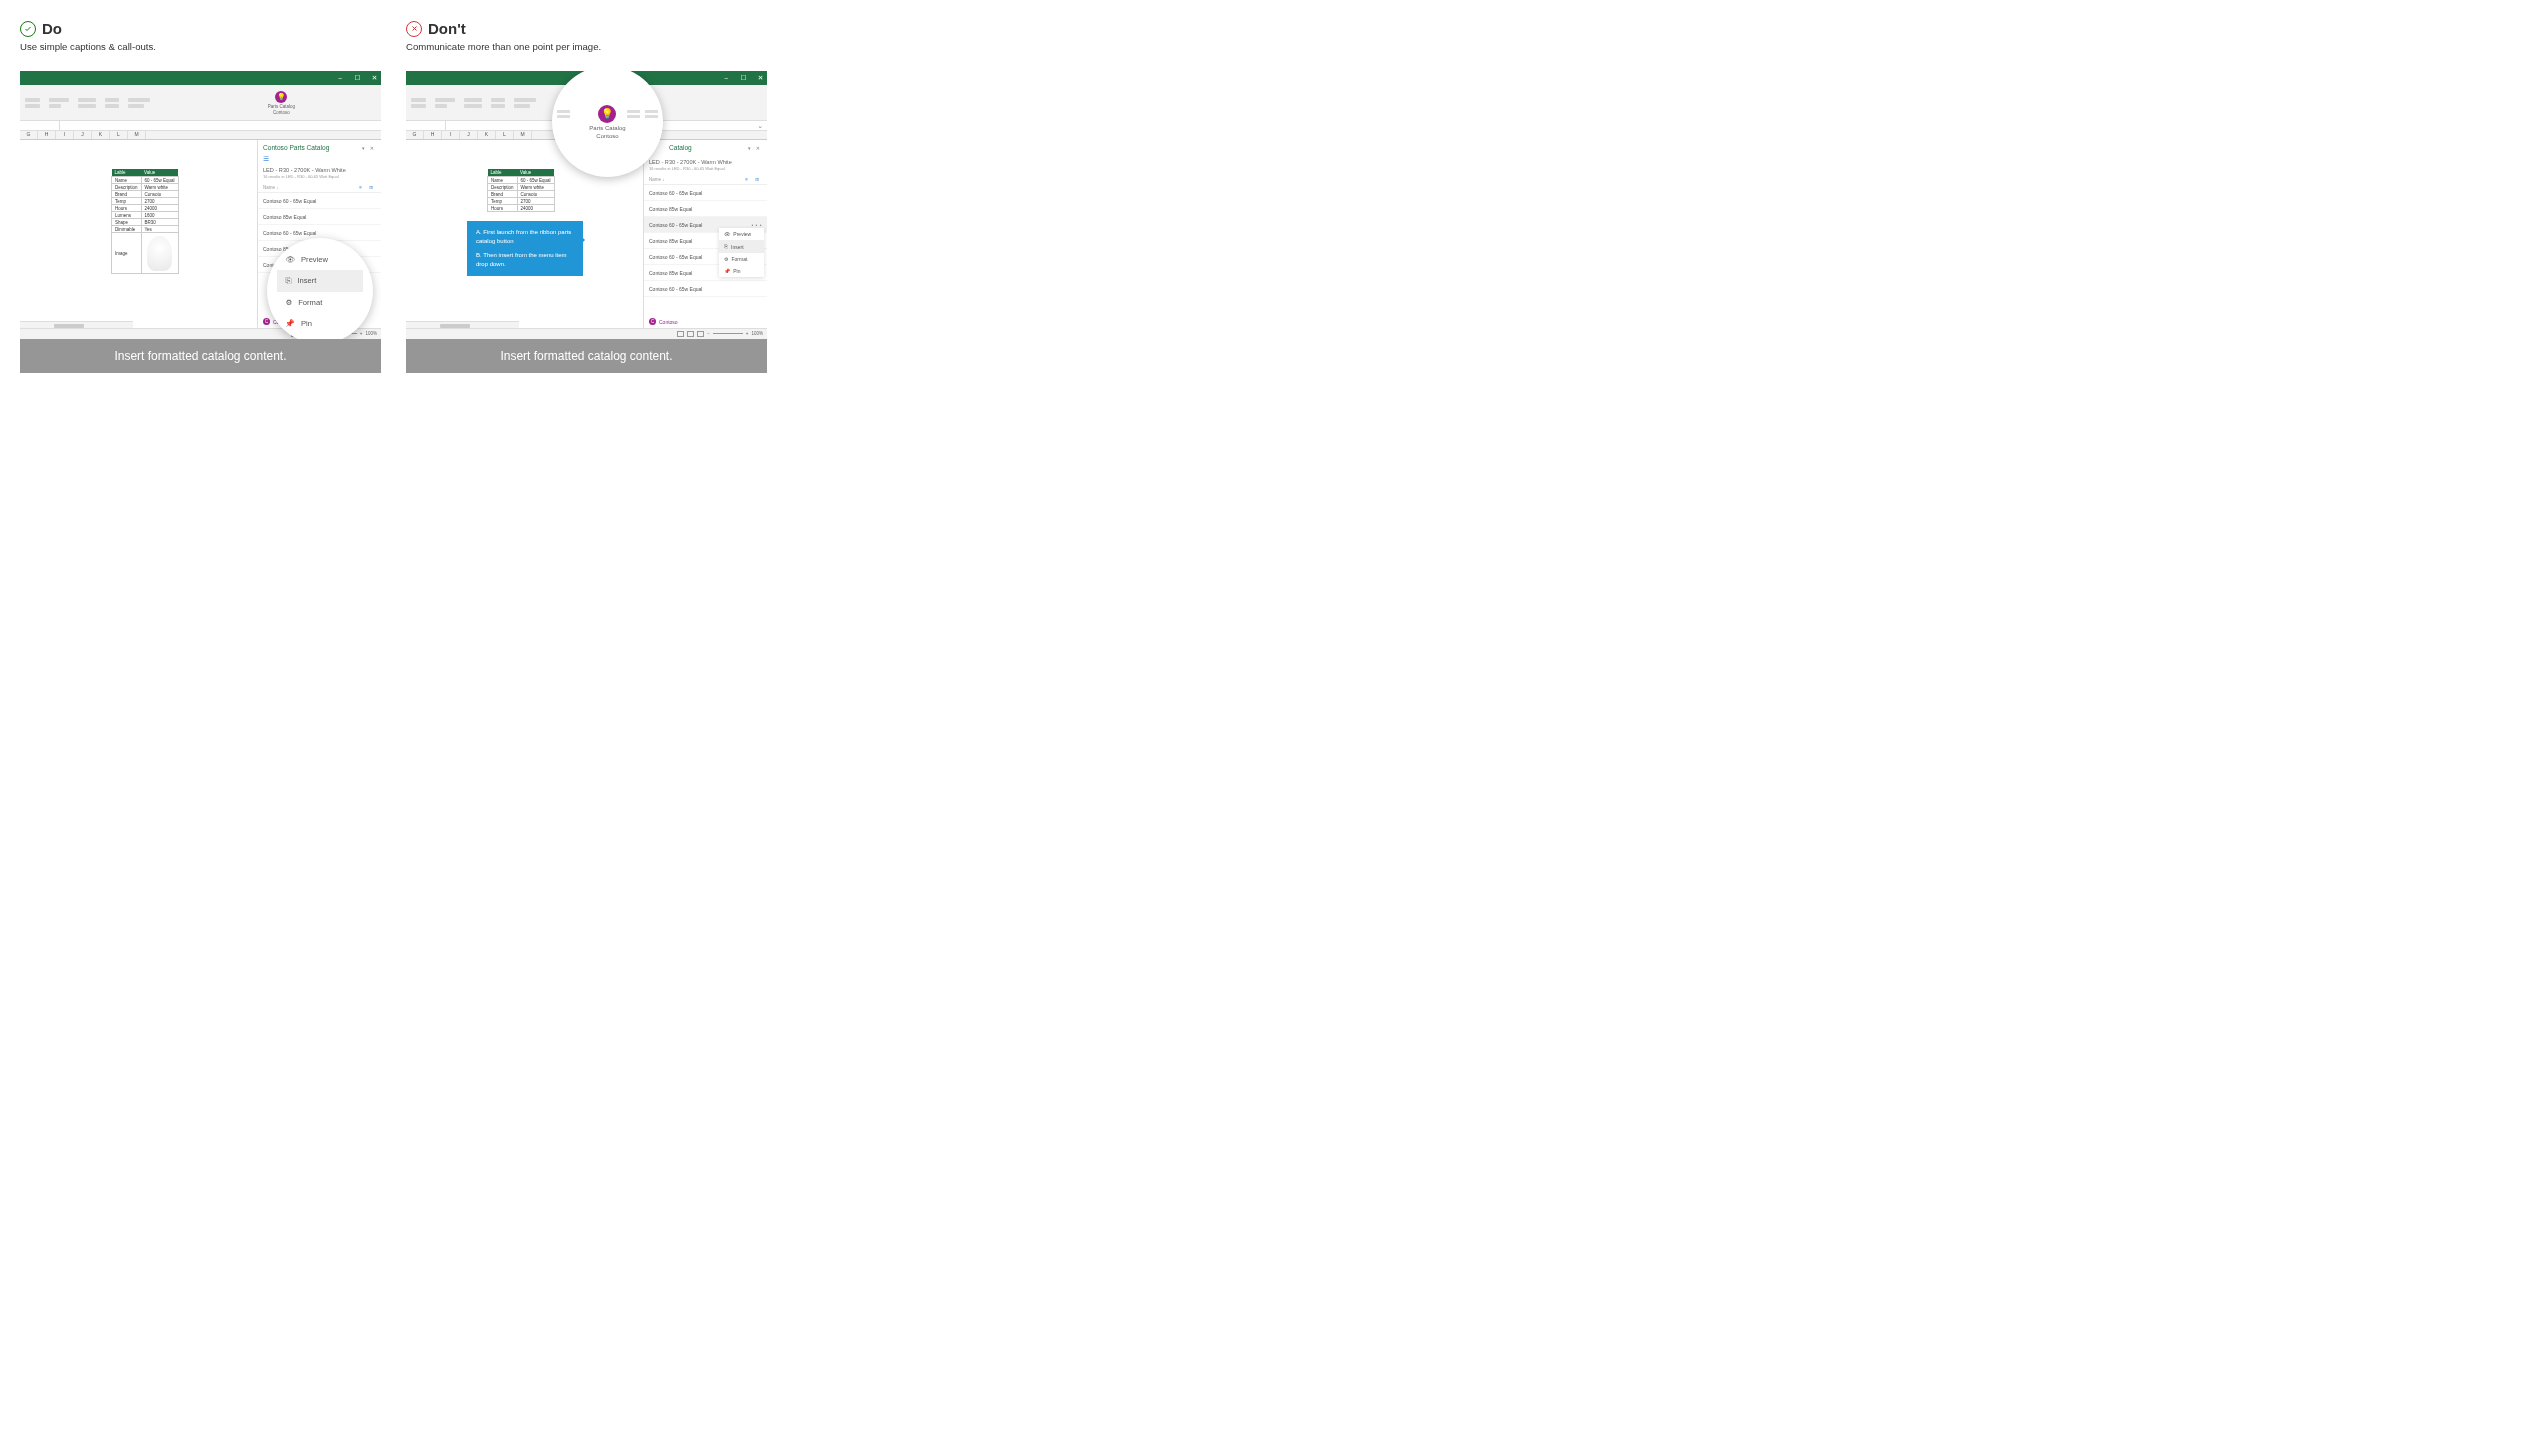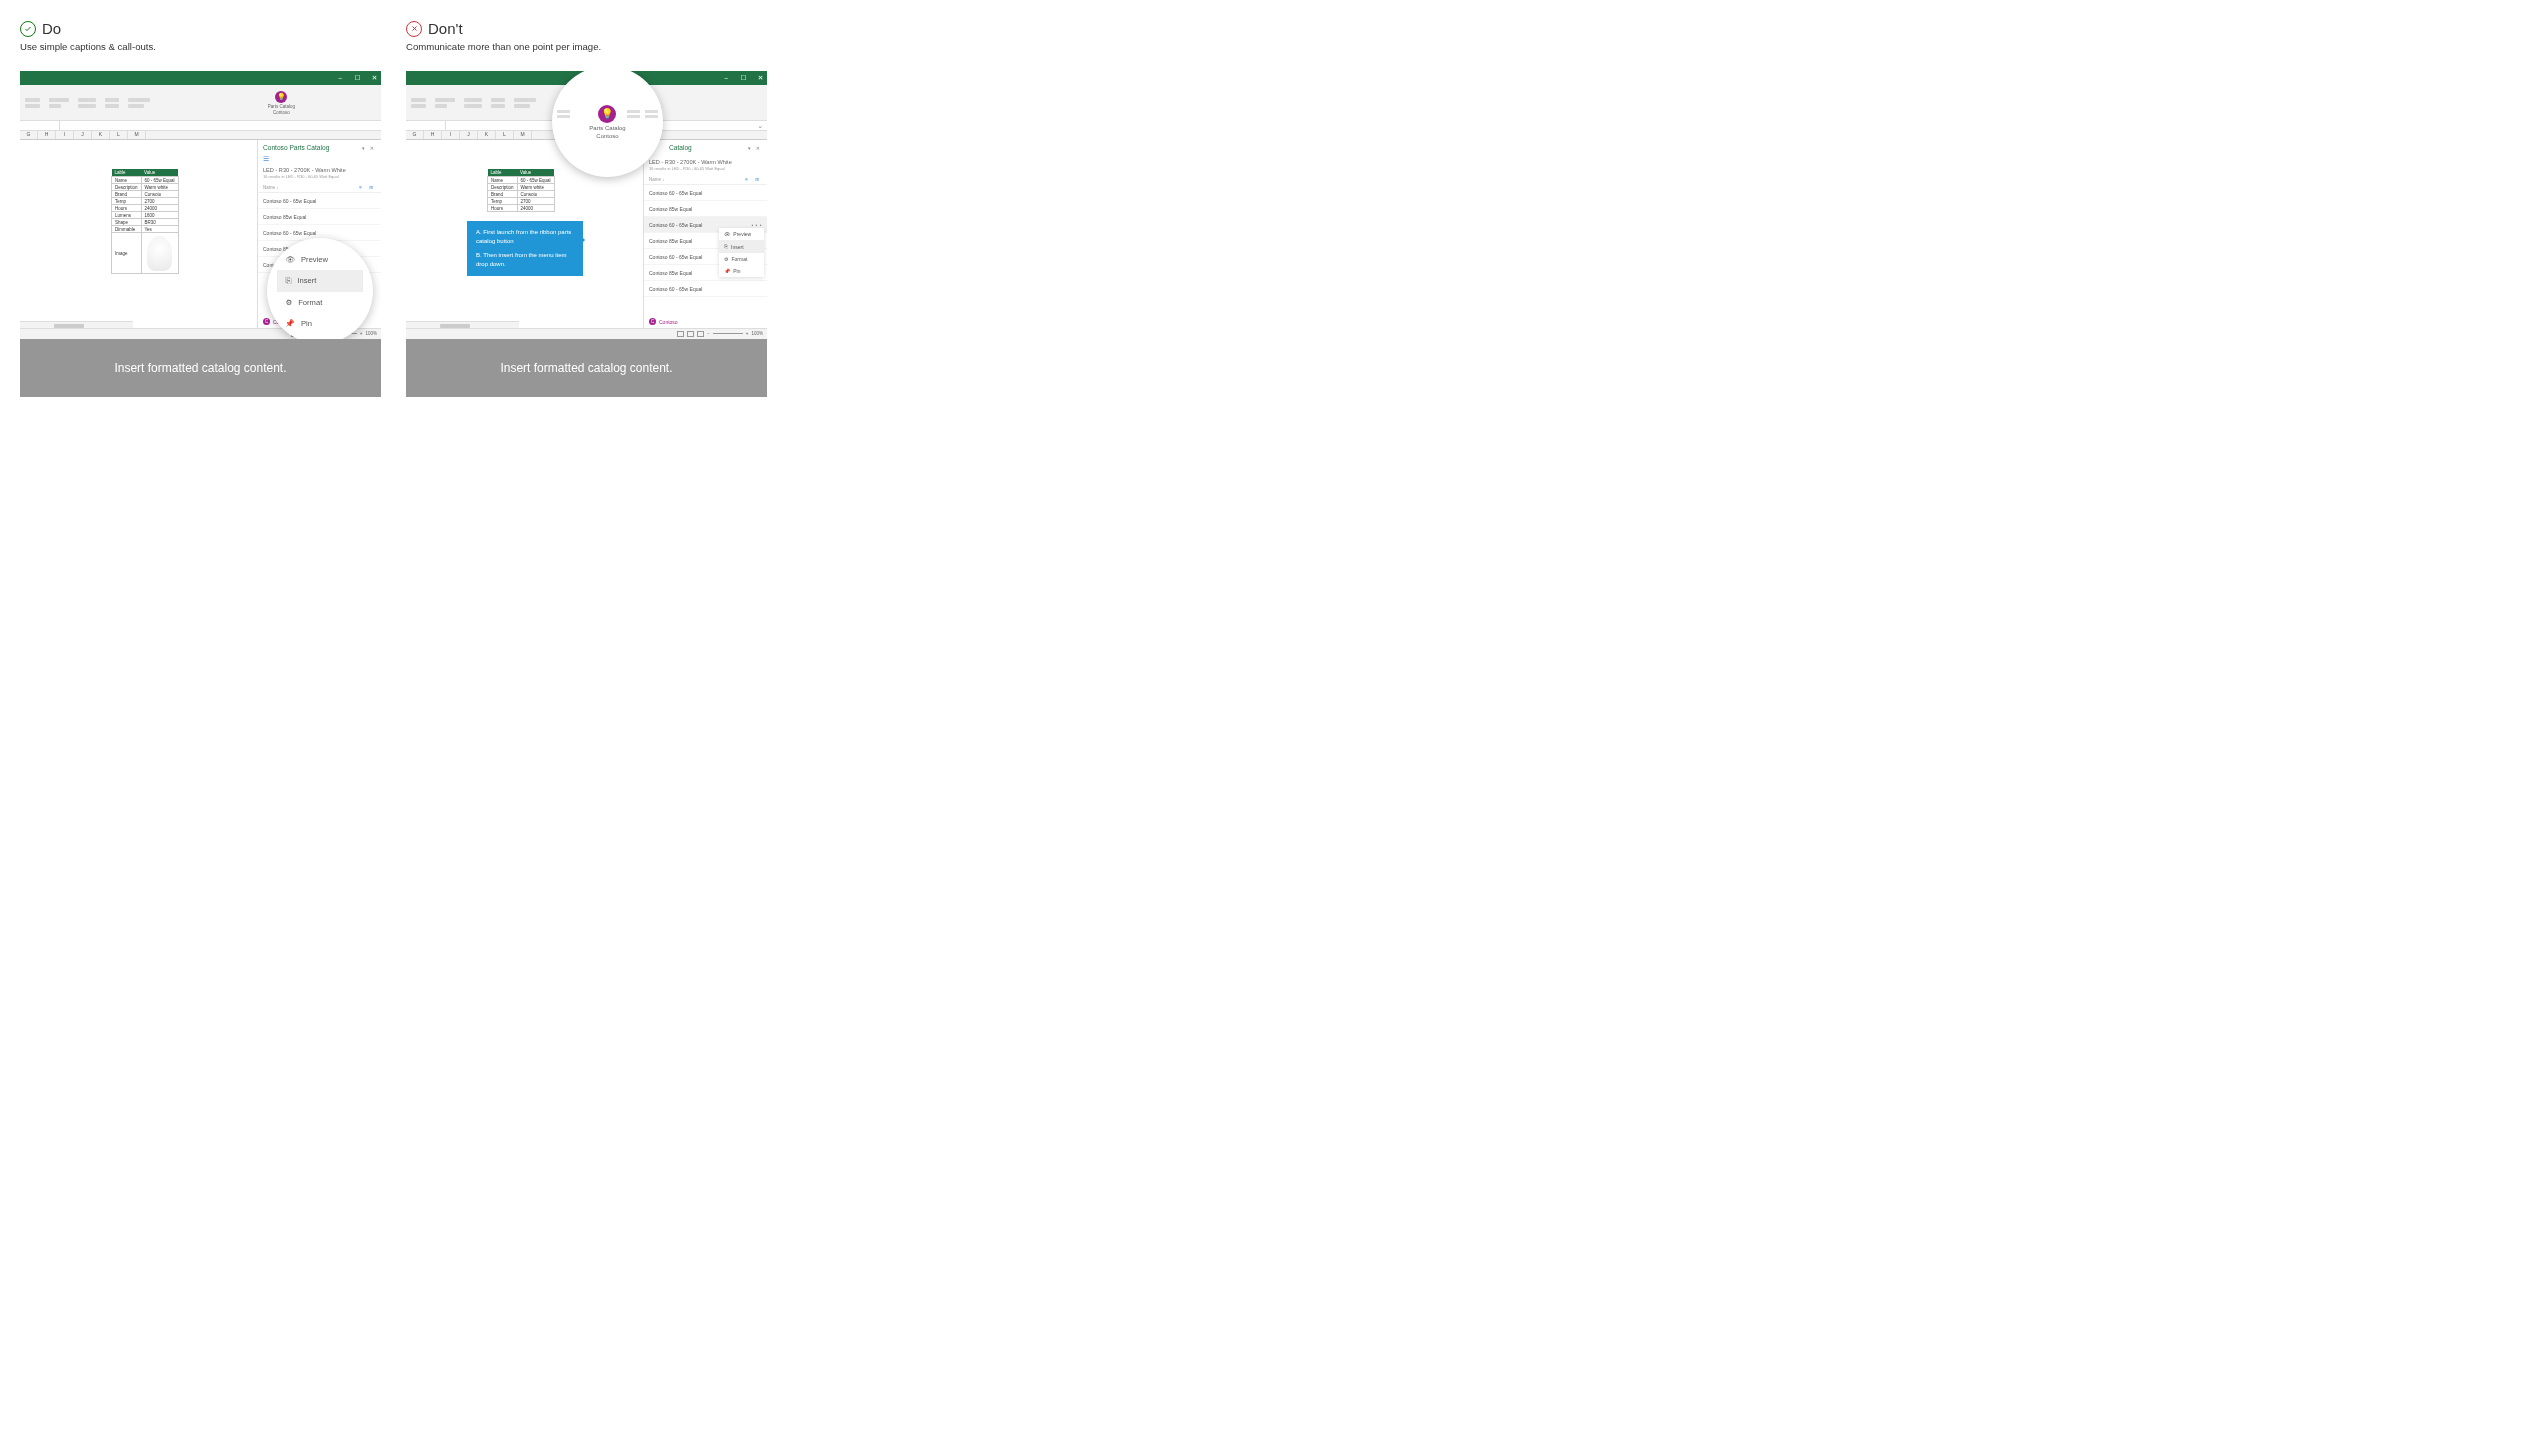--- a/index.html
+++ b/index.html
@@ -3,21 +3,21 @@
 <meta charset="utf-8">
 <style>
 *{box-sizing:border-box;margin:0;padding:0;font-family:"Segoe UI",Arial,sans-serif}
 body{background:#fff;padding:20px;font-size:7px;color:#333}
 .wrap{display:flex;gap:25px;max-width:747px}
 .col{flex:1;display:flex;flex-direction:column}
 .hdr{display:flex;align-items:center;gap:6px;margin-bottom:4px}
 .hdr-icon{width:16px;height:16px;border-radius:50%;border:1px solid;display:flex;align-items:center;justify-content:center}
 .do-icon{border-color:#107c10;color:#107c10}
 .dont-icon{border-color:#d13438;color:#d13438}
-.hdr-title{font-size:15px;font-weight:400}
+.hdr-title{font-size:15px;font-weight:700}
 .subtitle{font-size:9.6px;color:#333;margin-bottom:19px}
 .card{background:#969696;padding:0;display:flex;flex-direction:column}
 .screenshot{background:#f3f3f3;position:relative;overflow:hidden;height:268px}
 .titlebar{background:#217346;height:14px;display:flex;justify-content:flex-end;align-items:center;padding:0 2px;gap:8px}
 .titlebar span{color:#fff;font-size:6.6px;width:9px;text-align:center}
 .ribbon{background:#f3f3f3;height:36px;border-bottom:0.5px solid #ddd;display:flex;align-items:center;padding:0 5px;gap:9px;position:relative}
 .ribgroup{display:flex;flex-direction:column;gap:2px}
 .ribbar{height:4px;background:#d8d8d8;border-radius:1px}
 .ribbtn{display:flex;flex-direction:column;align-items:center;gap:1px;font-size:4.5px;color:#666}
 .ribbtn-icon{width:12px;height:12px;border-radius:50%;background:#a4228f;display:flex;align-items:center;justify-content:center;color:#fff;font-size:7px}
@@ -64,21 +64,21 @@
 .mag2-inner{display:flex;flex-direction:column;align-items:center;gap:2px}
 .mag2-inner .big-icon{width:18px;height:18px;border-radius:50%;background:#a4228f;display:flex;align-items:center;justify-content:center;color:#fff;font-size:10px}
 .mag2-inner .txt{font-size:6px;color:#666;text-align:center}
 .mag2-inner .bars{display:flex;gap:5px;margin-top:4px}
 .mag2-inner .bars div{display:flex;flex-direction:column;gap:1.5px}
 .mag2-inner .bars span{width:13px;height:3px;background:#ddd;border-radius:0.5px}
 
 .callout{position:absolute;background:#2196d6;color:#fff;padding:7px 9px;font-size:6px;line-height:1.5;max-width:116px}
 .callout::after{content:"";position:absolute;right:-6px;top:15px;border:4px solid transparent;border-left-color:#2196d6}
 
-.caption{color:#fff;font-size:12px;text-align:center;padding:22px;font-weight:300}
+.caption{color:#fff;font-size:12px;text-align:center;padding:10px;font-weight:300}
 .scroll-h{position:absolute;bottom:0;left:0;right:124px;height:7px;background:#f3f3f3;border-top:0.5px solid #ddd}
 .scroll-h::after{content:"";position:absolute;left:30%;width:30px;height:4px;top:1.5px;background:#ccc;border-radius:1px}
 </style>
 </head>
 <body>
 
 <div class="wrap">
 
   <div class="col">
     <div class="hdr">

